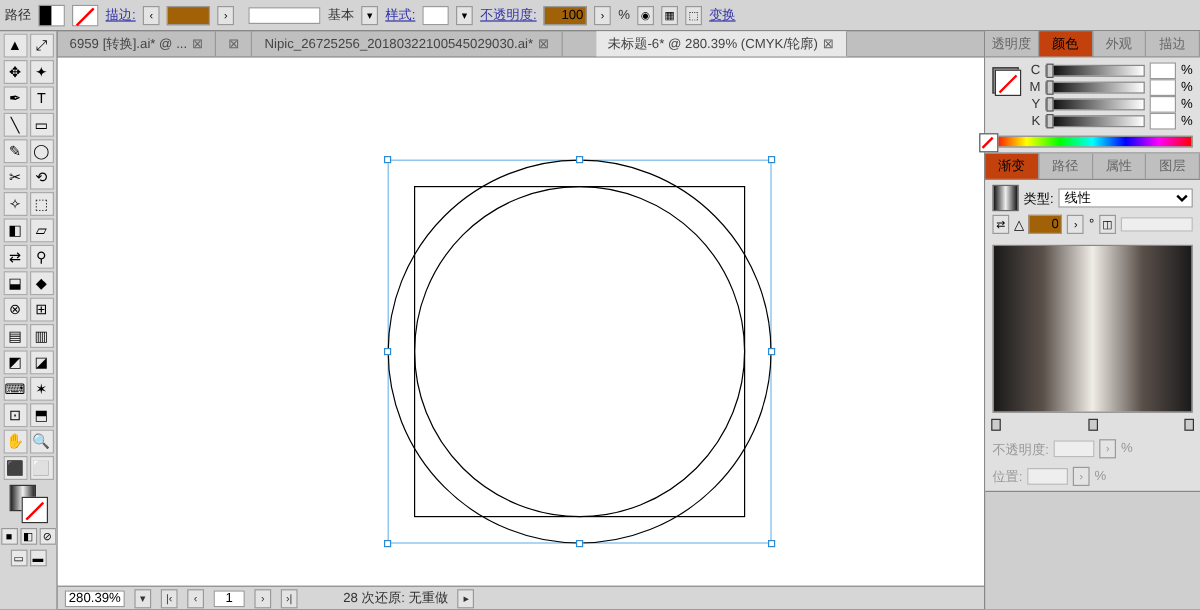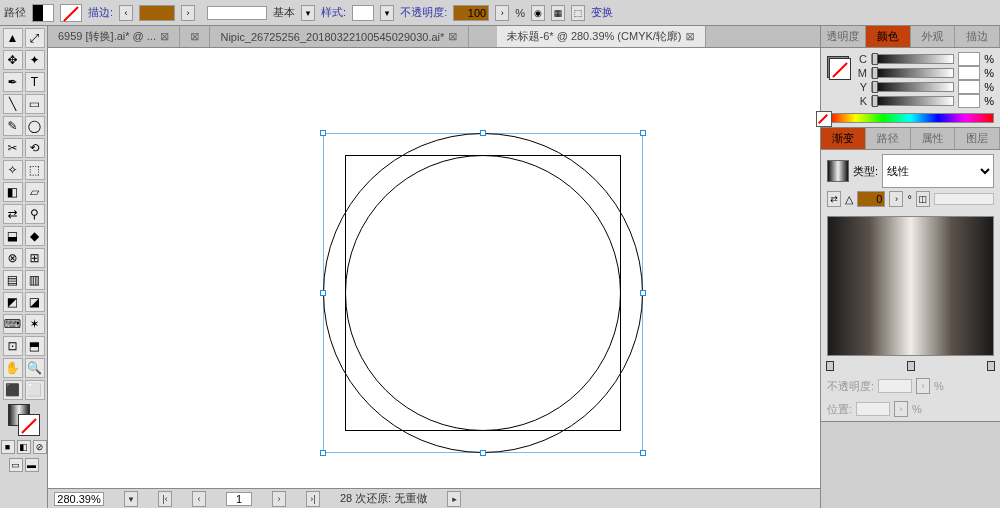--- a/index.html
+++ b/index.html
@@ -1,19 +1,19 @@
 <!DOCTYPE html>
 <html><head>
 <meta charset="utf-8">
 <style>
 * { box-sizing: border-box; margin: 0; padding: 0; font-family: sans-serif; font-size: 11px; }
 body { background: #535353; width: 1000px; height: 508px; overflow: hidden; display: flex; flex-direction: column; }
 .top-bar { height: 26px; background: #d4d4d4; border-bottom: 1px solid #888; display: flex; align-items: center; padding: 0 4px; gap: 6px; }
 .top-bar .lbl { color: #333; }
-.top-bar .link { color: #33a; cursor: pointer; }
+.top-bar .link { color: #33a; text-decoration: underline; cursor: pointer; }
 .swatch { width: 22px; height: 18px; border: 1px solid #999; display: inline-flex; }
 .swatch-half { width: 50%; }
 .num-input { width: 36px; height: 16px; border: 1px solid #999; background: #a16207; text-align: right; padding-right: 2px; }
 .tiny-btn { width: 14px; height: 16px; border: 1px solid #999; background: #e4e4e4; display: inline-flex; align-items: center; justify-content: center; font-size: 9px; }
 .main-row { flex: 1; display: flex; min-height: 0; }
 .toolbox { width: 48px; background: #d6d6d6; border-right: 1px solid #888; display: flex; flex-direction: column; align-items: center; padding: 2px 0; }
 .tool-grid { display: grid; grid-template-columns: 20px 20px; gap: 2px; }
 .tool { width: 20px; height: 20px; border: 1px solid #aaa; background: #e8e8e8; display: flex; align-items: center; justify-content: center; font-size: 12px; cursor: pointer; }
 .color-well { width: 32px; height: 32px; margin-top: 4px; position: relative; }
 .color-well .fg { position: absolute; left: 0; top: 0; width: 22px; height: 22px; background: linear-gradient(90deg,#222,#eee,#222); border: 1px solid #333; }
@@ -26,37 +26,37 @@
 .doc-tab { padding: 0 10px; display: flex; align-items: center; gap: 4px; border-right: 1px solid #999; color: #444; cursor: pointer; }
 .doc-tab.active { background: #e8e8e8; margin-left: 28px; }
 .doc-tab .x { color: #666; }
 .canvas-wrap { flex: 1; background: #fff; position: relative; overflow: hidden; }
 .artwork { position: absolute; left: 275px; top: 85px; width: 320px; height: 320px; }
 .artwork .outer-sq { position: absolute; inset: 0; border: 1px solid #79b8e8; }
 .artwork .handle { position: absolute; width: 6px; height: 6px; background: #fff; border: 1px solid #2a8ad4; }
 .artwork .inner-sq { position: absolute; left: 22px; top: 22px; right: 22px; bottom: 22px; border: 1px solid #000; }
 .artwork .outer-circ { position: absolute; inset: 0; border: 1px solid #000; border-radius: 50%; }
 .artwork .inner-circ { position: absolute; left: 22px; top: 22px; right: 22px; bottom: 22px; border: 1px solid #000; border-radius: 50%; }
-.status-bar { height: 20px; background: #d6d6d6; border-top: 1px solid #888; display: flex; align-items: center; gap: 20px; padding: 0 6px; color: #333; }
+.status-bar { height: 20px; background: #d6d6d6; border-top: 1px solid #888; display: flex; align-items: center; gap: 8px; padding: 0 6px; color: #333; }
 .status-bar .sb-input { width: 50px; height: 14px; border: 1px solid #999; background: #fff; text-align: center; }
 .right-panels { width: 180px; background: #cfcfcf; border-left: 1px solid #888; display: flex; flex-direction: column; }
 .panel-tabs { display: flex; background: #bfbfbf; border-bottom: 1px solid #888; }
 .panel-tab { flex: 1; padding: 3px 0; text-align: center; color: #666; cursor: pointer; border-right: 1px solid #999; }
 .panel-tab.active { background: #c2410c; color: #000; }
 .panel-body { background: #e0e0e0; padding: 4px 6px; border-bottom: 1px solid #888; display: flex; flex-direction: column; gap: 3px; }
 .slider-row { display: flex; align-items: center; gap: 4px; }
 .slider-row .sl-lbl { width: 12px; text-align: right; color: #333; }
 .slider-track { flex: 1; height: 10px; background: linear-gradient(90deg,#000,#fff); border: 1px solid #888; position: relative; }
 .slider-track .thumb { position: absolute; left: 0; top: -2px; width: 6px; height: 12px; background: #ccc; border: 1px solid #555; }
 .slider-row .val { width: 22px; height: 14px; border: 1px solid #999; background: #fff; text-align: right; }
 .hue-strip { height: 10px; background: linear-gradient(90deg, red, yellow, lime, cyan, blue, magenta, red); border: 1px solid #888; margin-top: 2px; position: relative; }
 .hue-strip::before { content: ""; position: absolute; left: -12px; top: -3px; width: 14px; height: 14px; background: #fff; border: 1px solid #555; }
 .hue-strip::after { content: ""; position: absolute; left: -11px; top: 4px; width: 12px; border-top: 2px solid red; transform: rotate(-45deg); }
 .grad-panel .type-row { display: flex; align-items: center; gap: 4px; }
-.grad-panel .type-row select { flex: 1; height: 34px; border: 1px solid #999; background: #fff; }
+.grad-panel .type-row select { flex: 1; height: 16px; border: 1px solid #999; background: #fff; }
 .grad-panel .preview { height: 140px; margin-top: 6px; background: linear-gradient(90deg, #1a1a1a 0%, #5a504a 25%, #f0ece6 50%, #5a504a 75%, #1a1a1a 100%); border: 1px solid #888; position: relative; }
 .grad-panel .stops { height: 12px; position: relative; }
 .grad-panel .stop { position: absolute; bottom: 0; width: 8px; height: 10px; background: #ccc; border: 1px solid #333; transform: translateX(-50%); }
 .grad-panel .prop-row { display: flex; align-items: center; gap: 4px; margin-top: 4px; color: #999; }
 .grad-panel .prop-row .pv { width: 34px; height: 14px; border: 1px solid #bbb; background: #eee; }
 .angle-row { display: flex; align-items: center; gap: 4px; }
 .grad-swatch { width: 22px; height: 22px; background: linear-gradient(90deg, #111, #eee, #111); border: 1px solid #666; }
 </style>
 </head>
 <body>
@@ -178,21 +178,21 @@
       </div>
     </div>
     <div class="status-bar">
       <input class="sb-input" value="280.39%" style="">
       <span class="tiny-btn">▾</span>
       <span class="tiny-btn">|‹</span>
       <span class="tiny-btn">‹</span>
       <input class="sb-input" style="width: 26px;" value="1">
       <span class="tiny-btn">›</span>
       <span class="tiny-btn">›|</span>
-      <span style="">
+      <span style="margin-left:30px">
         <span>28</span>
         <span>次还原:</span>
         <span>无重做</span>
       </span>
       <span class="tiny-btn">▸</span>
     </div>
   </div>
 
   <div class="right-panels">
     <div class="panel-tabs">

